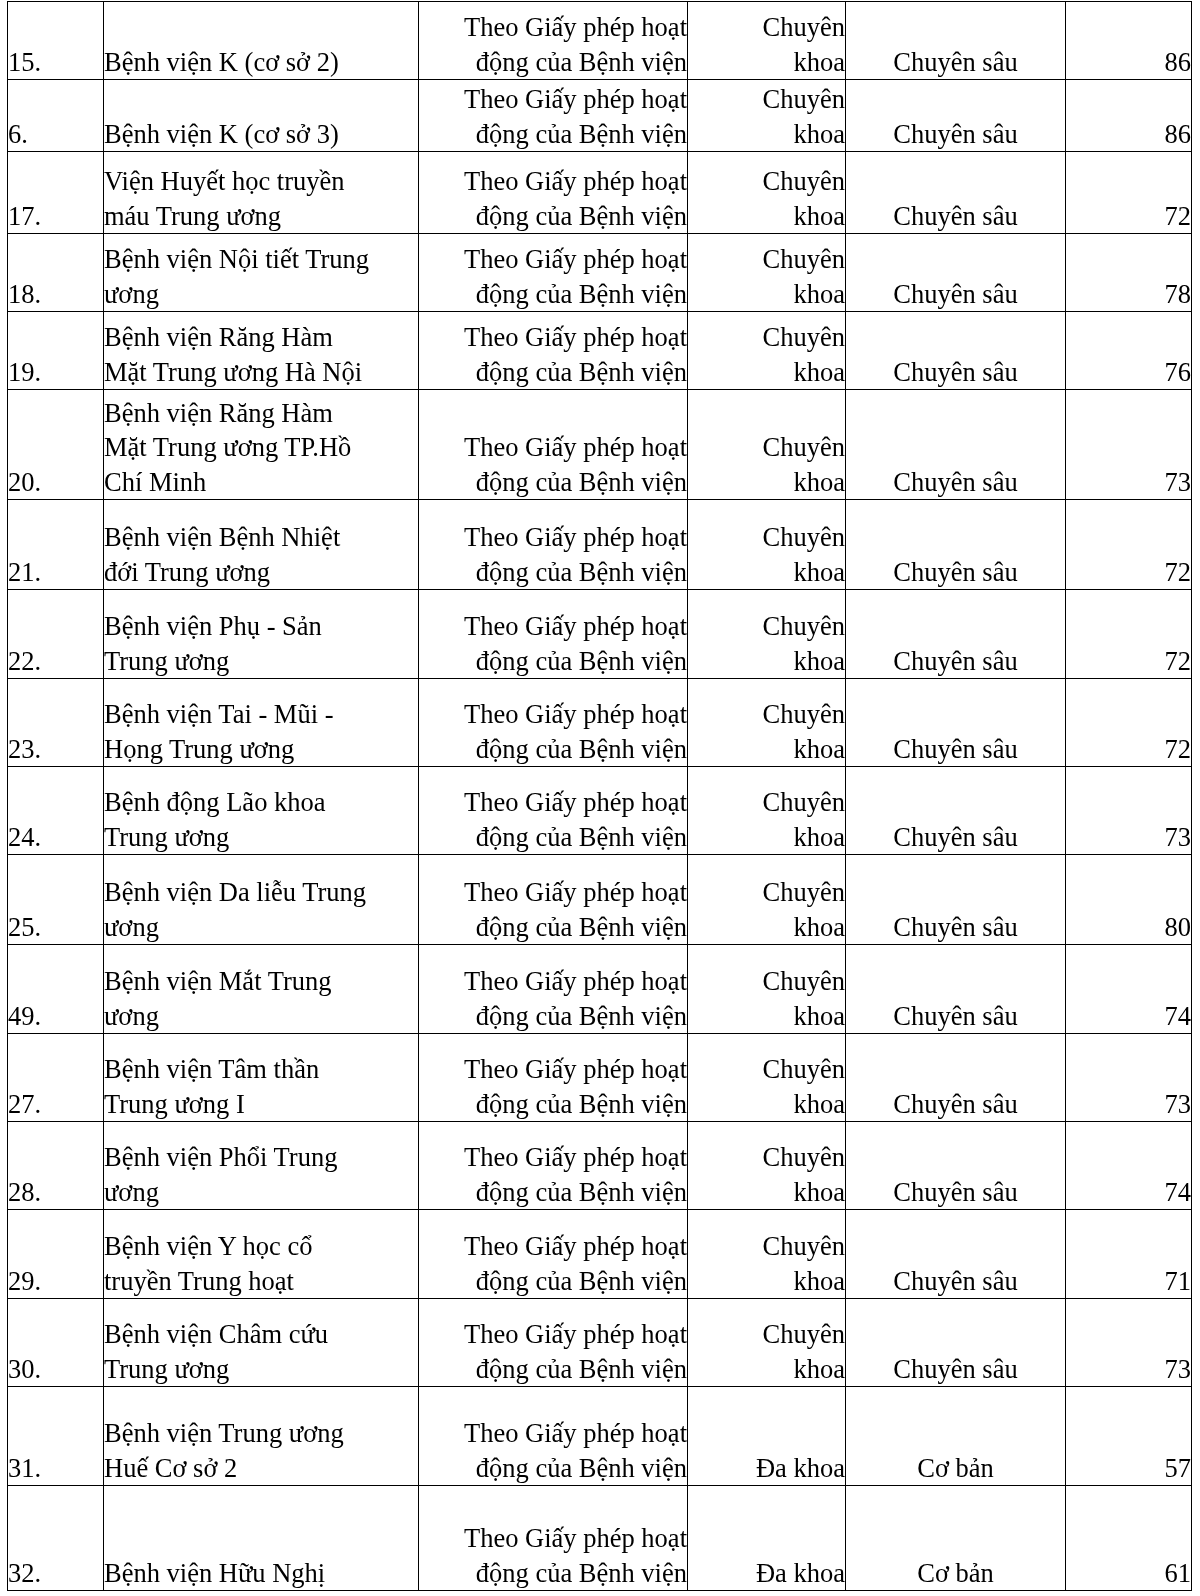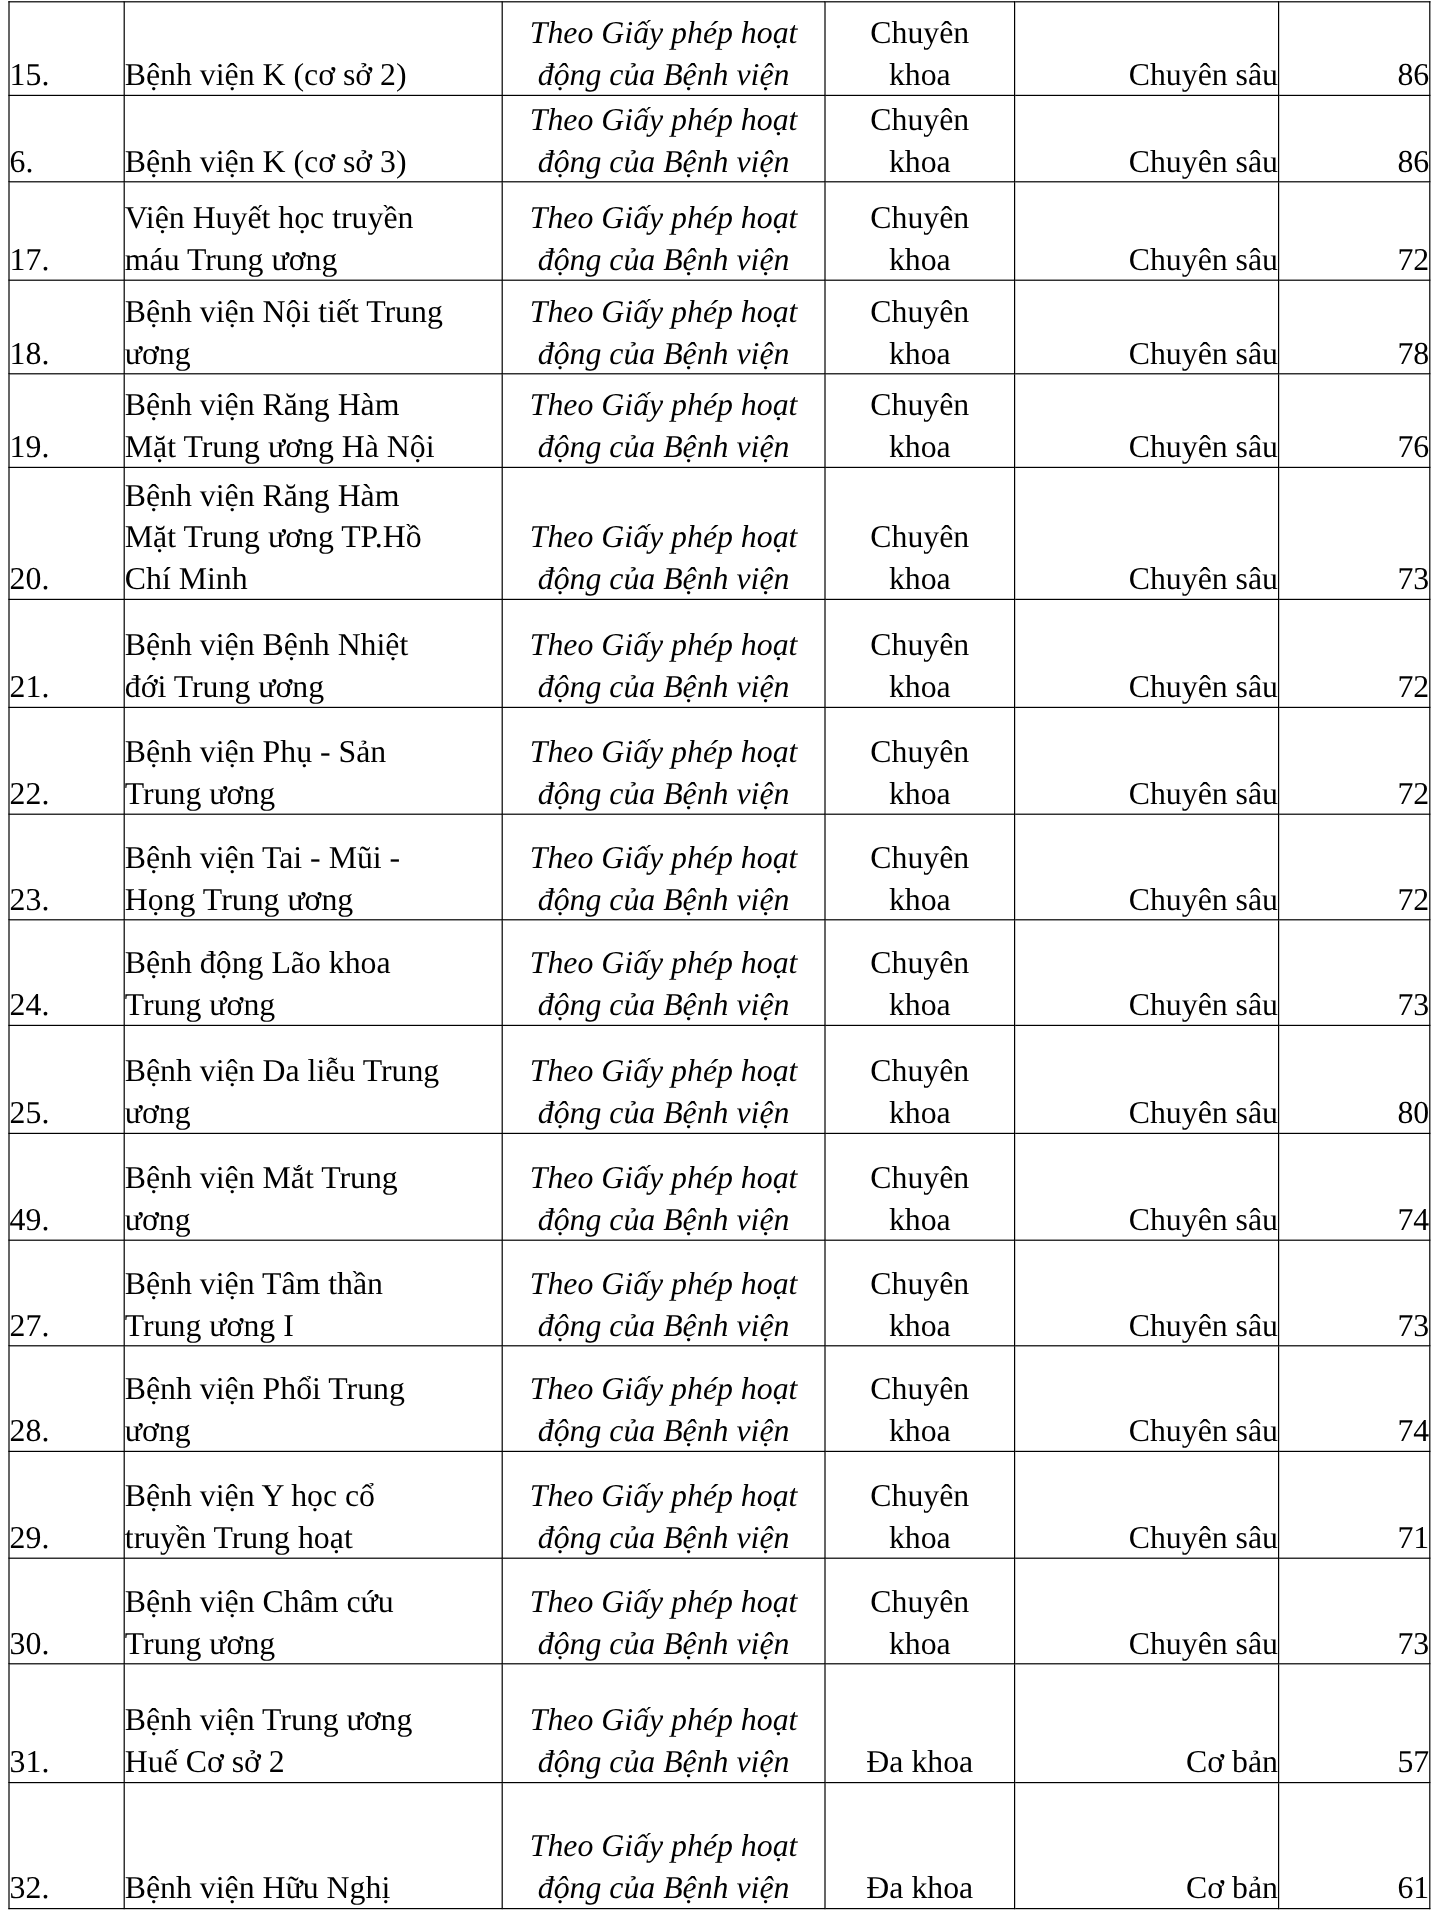--- a/index.html
+++ b/index.html
@@ -51,35 +51,34 @@
     padding-bottom: 4px;
     white-space: nowrap;
   }
   .cell-name {
     text-align: left;
     padding-left: 16px;
     padding-right: 6px;
     padding-bottom: 4px;
   }
   .cell-basis {
-    text-align: center;
+    text-align: right;
     padding-left: 11px;
     padding-right: 4px;
     padding-bottom: 4px;
-    font-style: italic;
   }
   .cell-type {
-    text-align: center;
+    text-align: right;
     padding-left: 12px;
     padding-right: 4px;
     padding-bottom: 4px;
     margin-left: 42px;
   }
   .cell-level {
-    text-align: right;
+    text-align: center;
     padding-left: 12px;
     padding-right: 4px;
     padding-bottom: 4px;
   }
   .cell-score {
     text-align: right;
     padding-right: 19px;
     padding-bottom: 4px;
     white-space: nowrap;
   }

